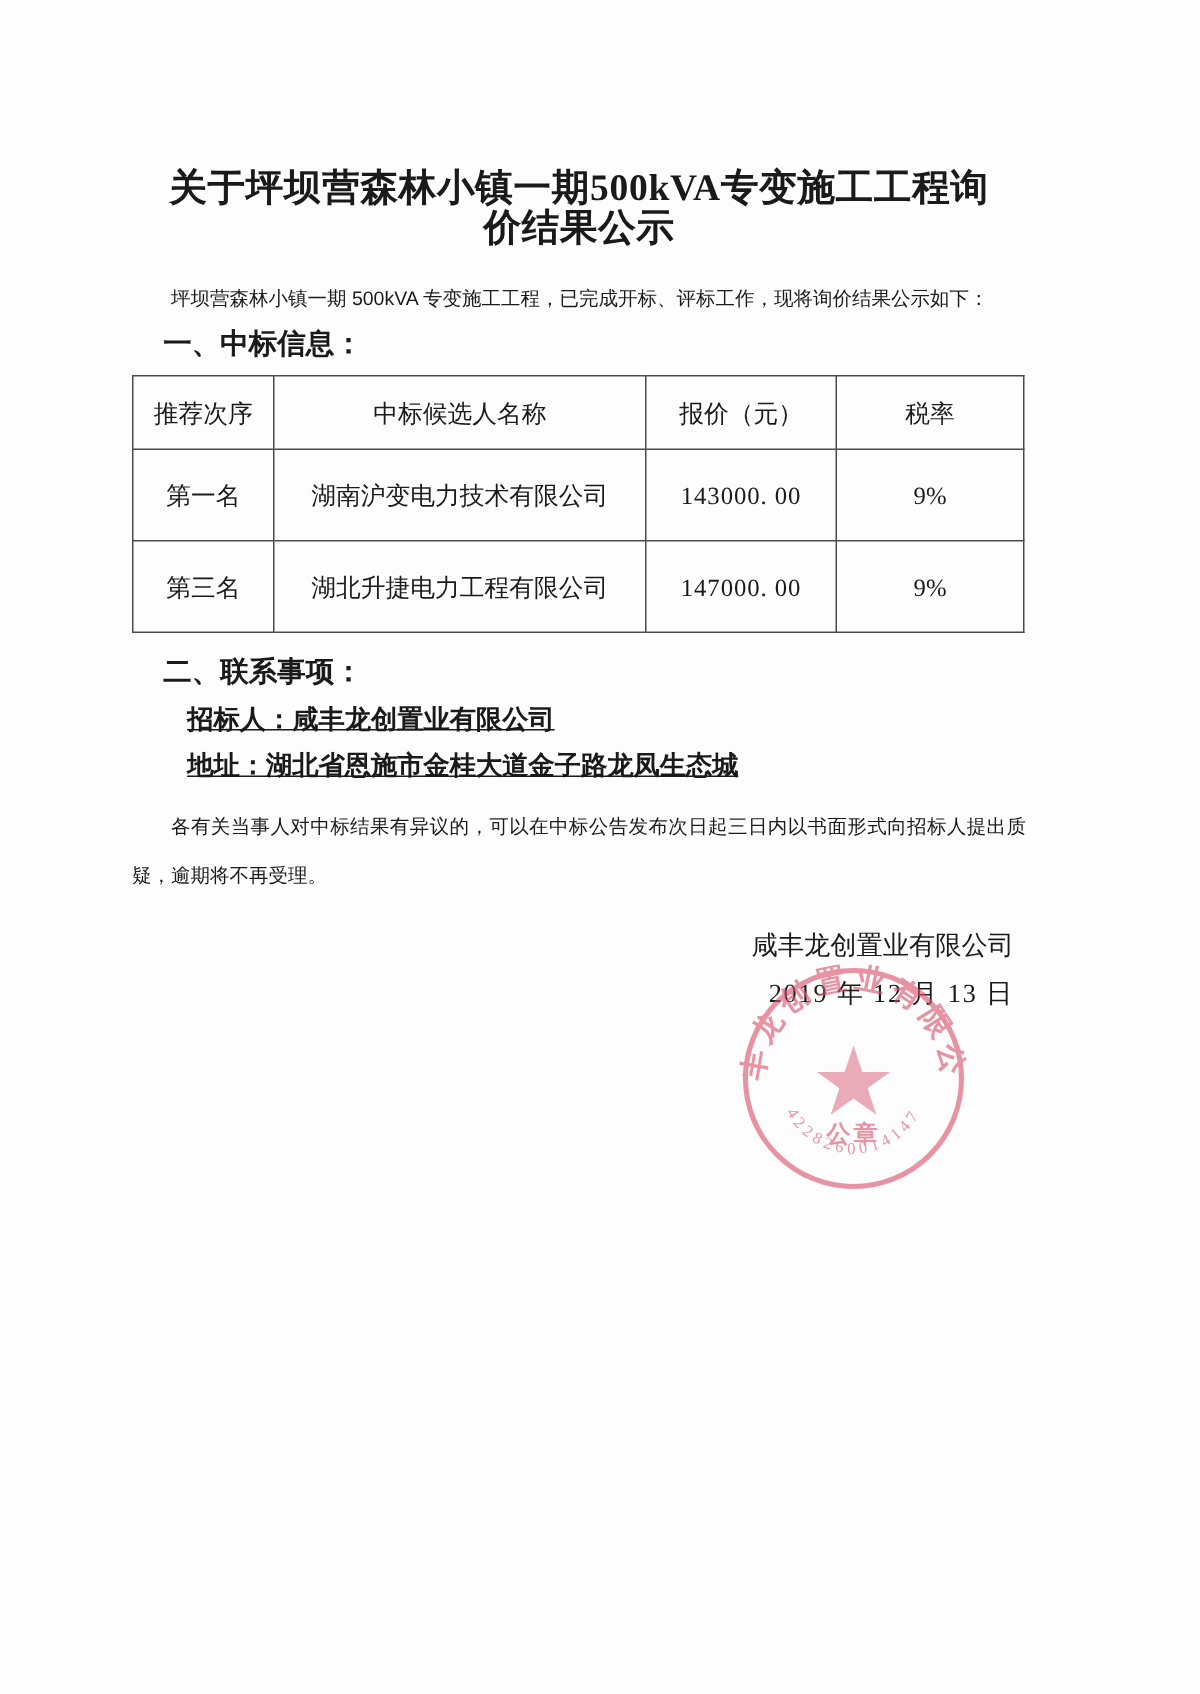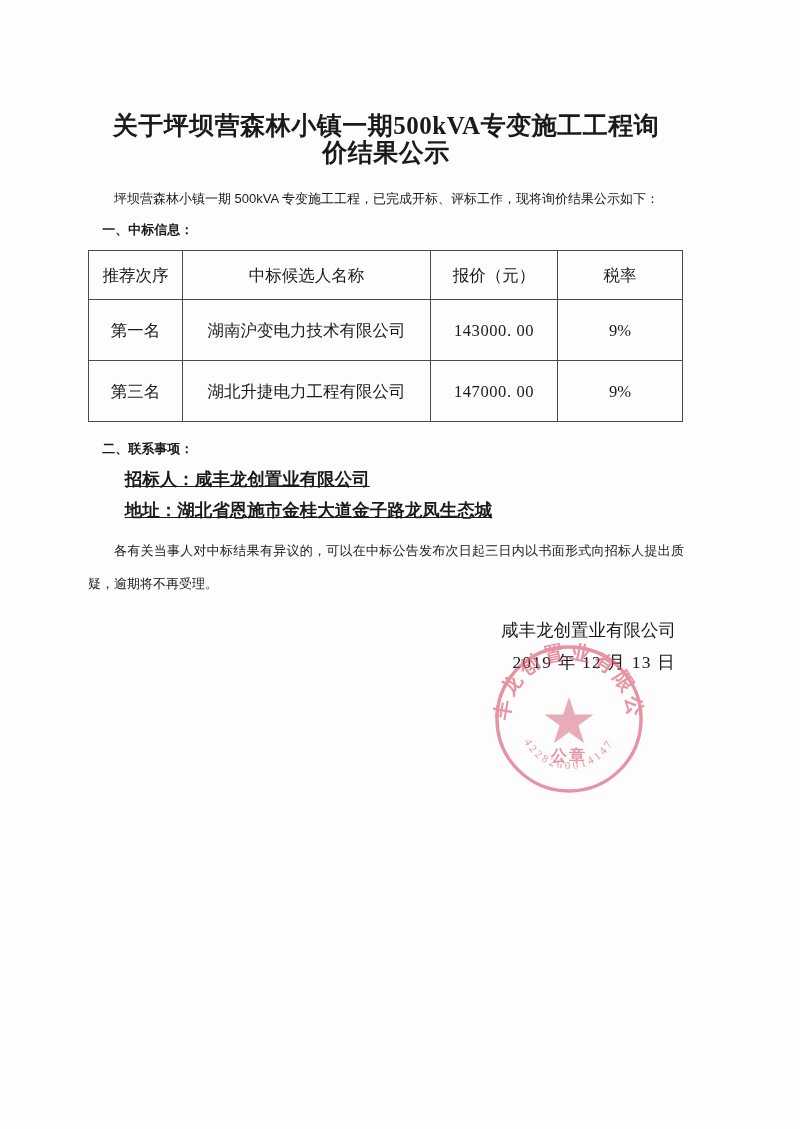--- a/index.html
+++ b/index.html
@@ -55,21 +55,21 @@
   .para.indent {
     text-indent: 2em;
   }
   .para-intro {
     margin-top: 16px;
   }
 
   .section-heading {
     margin: 0;
     padding-left: 1.1em;
-    font-size: 13px;
+    font-size: 19px;
     line-height: 30px;
     font-weight: bold;
     font-family: "Liberation Serif", "DejaVu Serif", serif;
   }
   .section-heading.sec-two {
     margin-top: 12px;
   }
 
   .contact-line {
     margin: 0;

